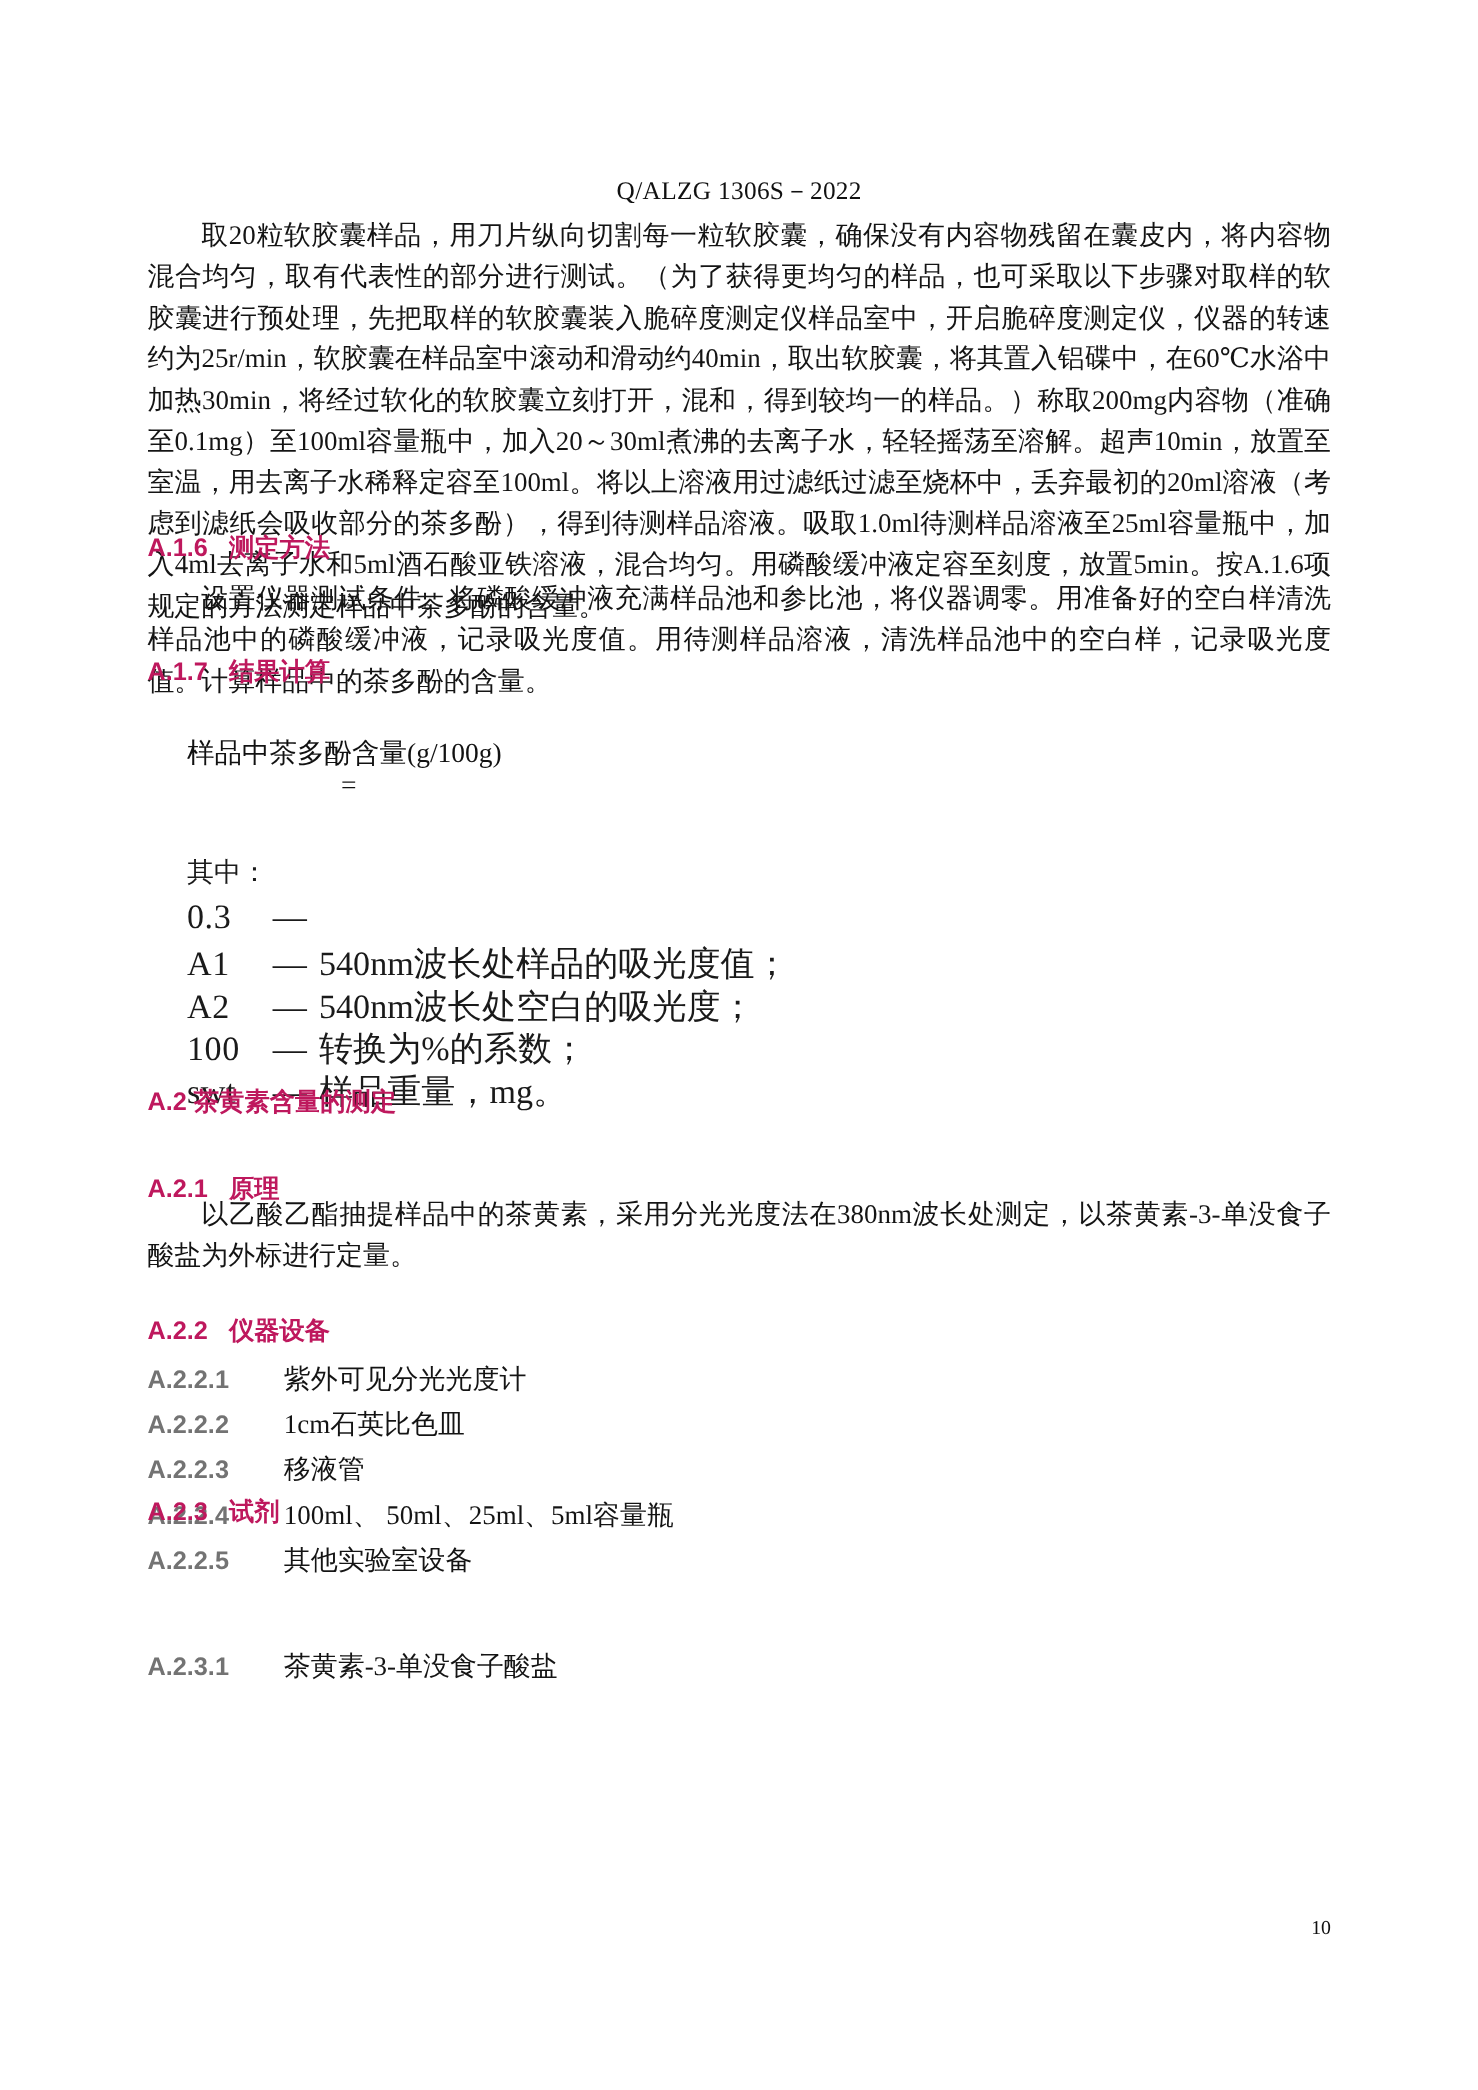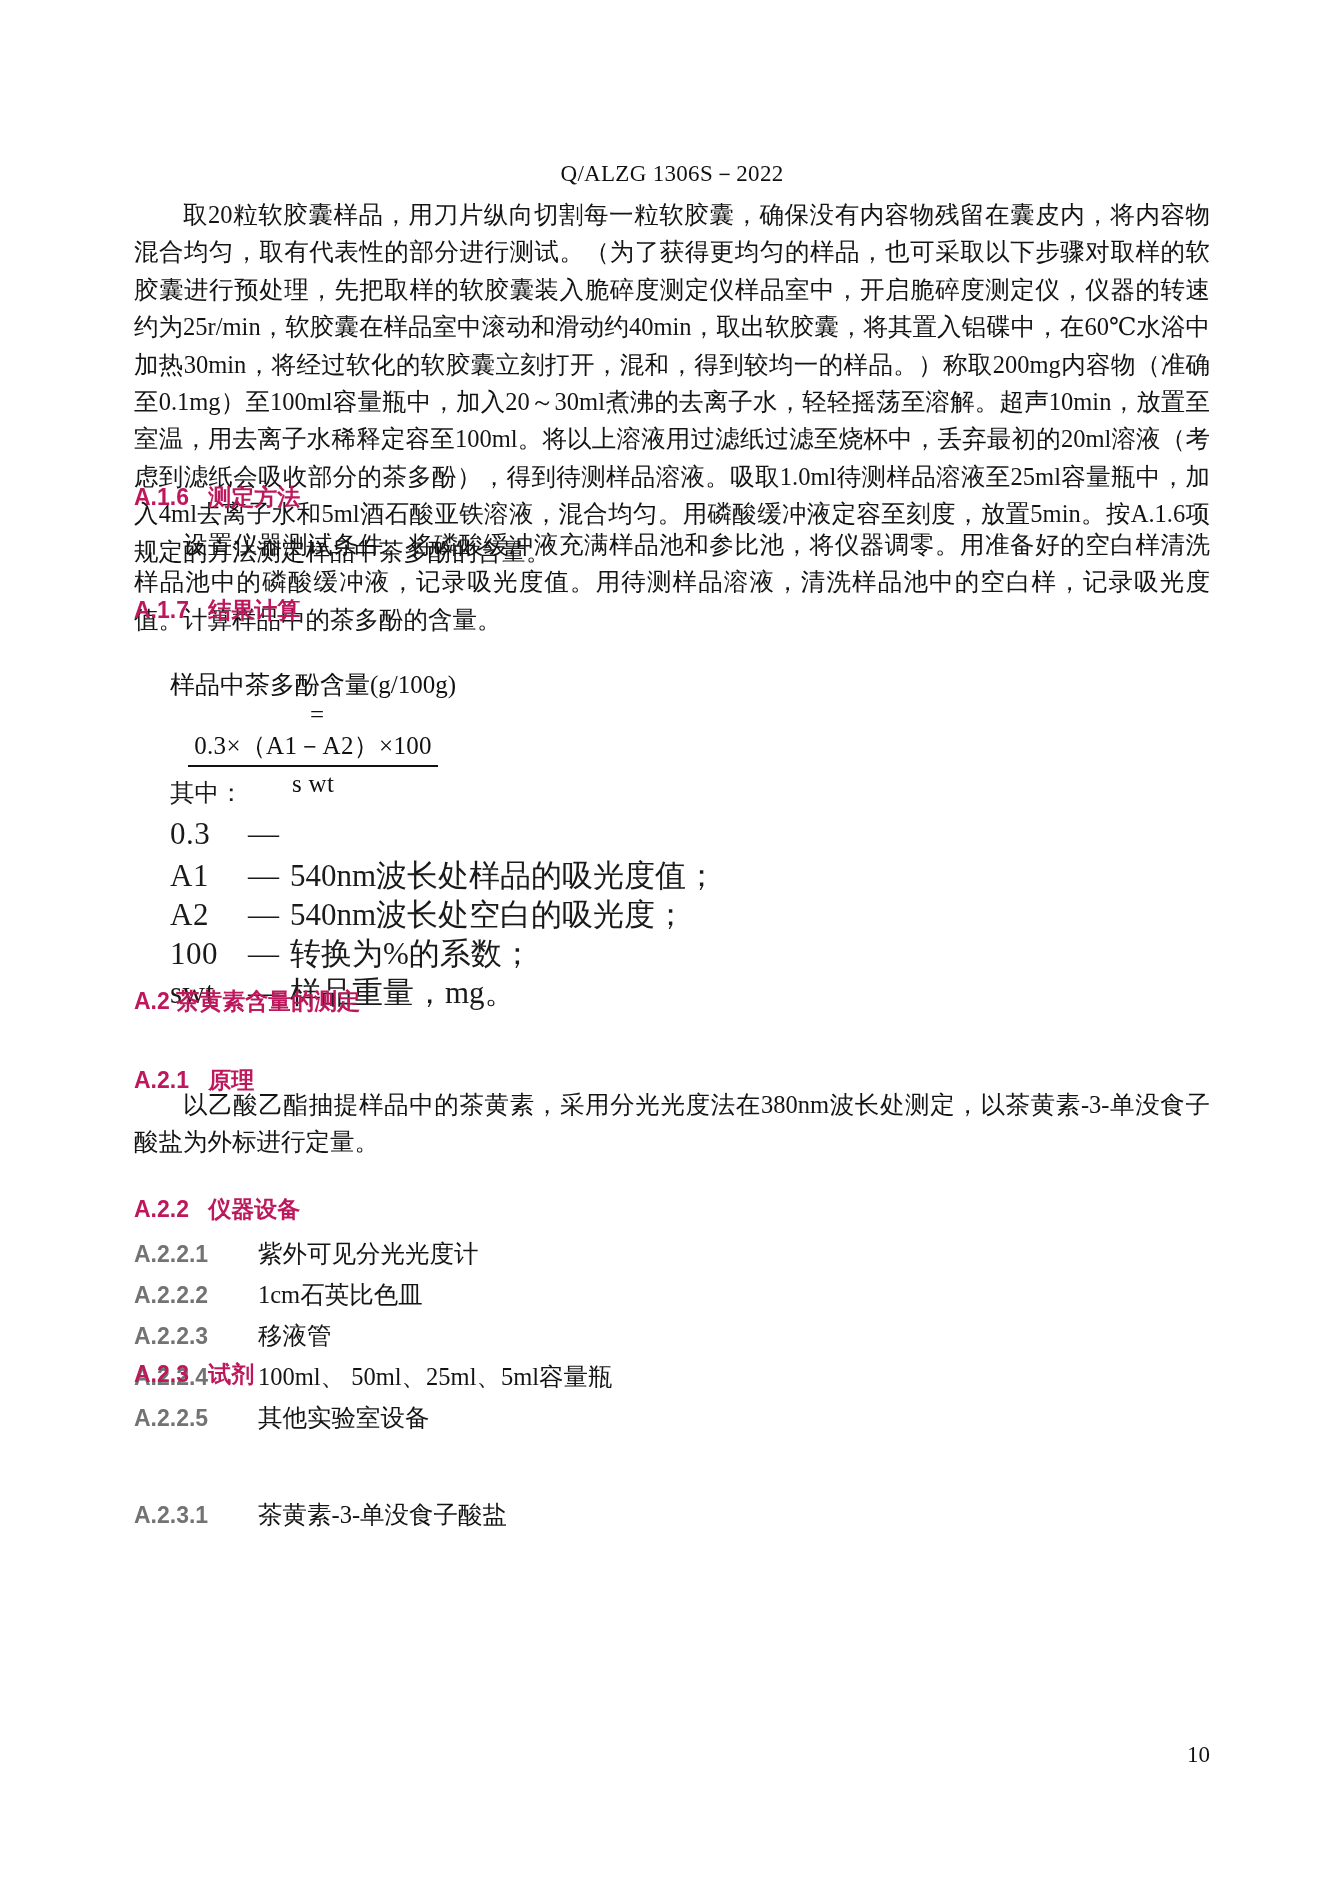--- a/index.html
+++ b/index.html
@@ -188,21 +188,21 @@
   .it-5 { top: 1205px; }
   .it-6 { top: 1302px; }
 
   
   .page-number {
     position: absolute;
     left: 134px;
     top: 1742px;
     width: 1076px;
     text-align: right;
-    font-size: 23px;
+    font-size: 18px;
     color: #111;
   }
 </style>
 </head>
 <body>
 
 <div class="page">
 
   <div class="header">
     <span>Q/ALZG 1306S－2022</span>
@@ -218,25 +218,20 @@
 
     <div class="para-2">
       <p class="body-text">设置仪器测试条件。将磷酸缓冲液充满样品池和参比池，将仪器调零。用准备好的空白样清洗样品池中的磷酸缓冲液，记录吸光度值。用待测样品溶液，清洗样品池中的空白样，记录吸光度值。计算样品中的茶多酚的含量。</p>
     </div>
 
     <div class="heading h-a17">A.1.7   结果计算</div>
 
     <div class="formula-block">
       <span class="formula-lhs"><span>样品中茶多酚含量</span><span class="unit">(g/100g)</span></span>
       <span class="formula-eq">=</span>
-      <span class="frac">
-        <span class="numer">0.3×（A1－A2）×100</span>
-        <span class="bar"></span>
-        <span class="denom">s wt</span>
-      </span>
     </div>
 
     <div class="where-label">其中：</div>
 
     <div class="var-list">
       <div class="var-row">
         <span class="var-sym">0.3</span>
         <span class="var-dash">—</span>
       </div>
       <div class="var-row">

